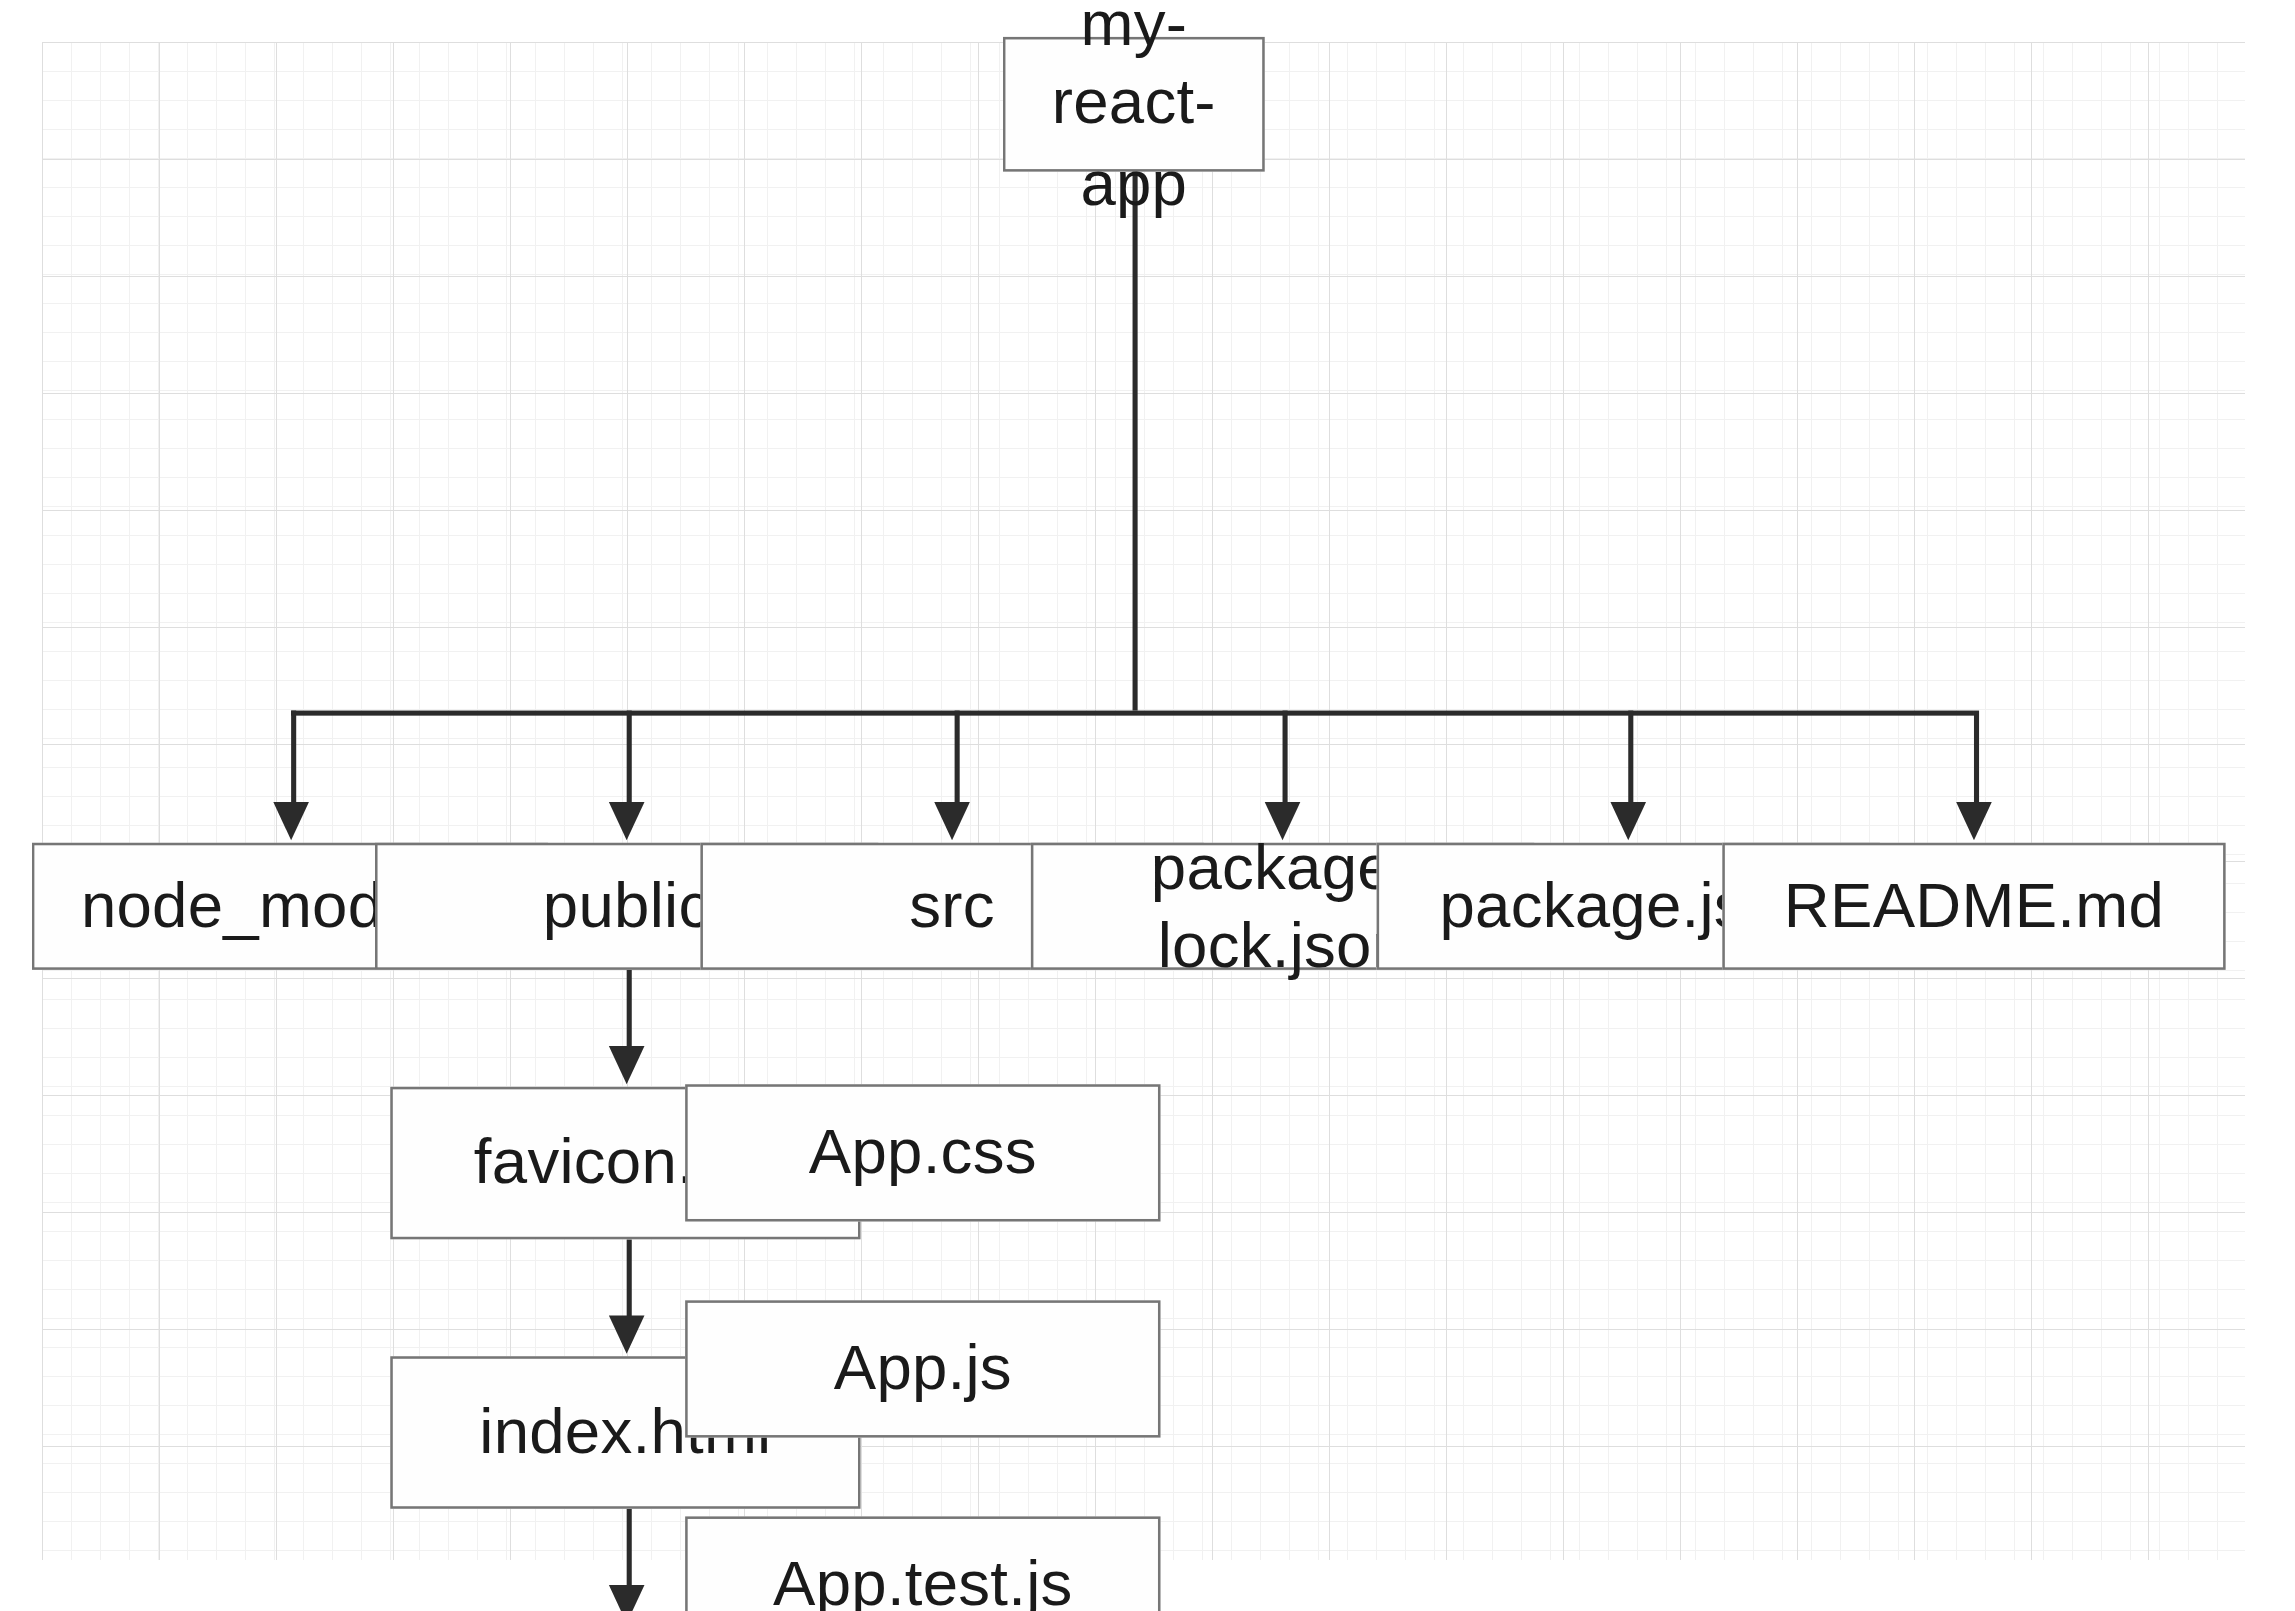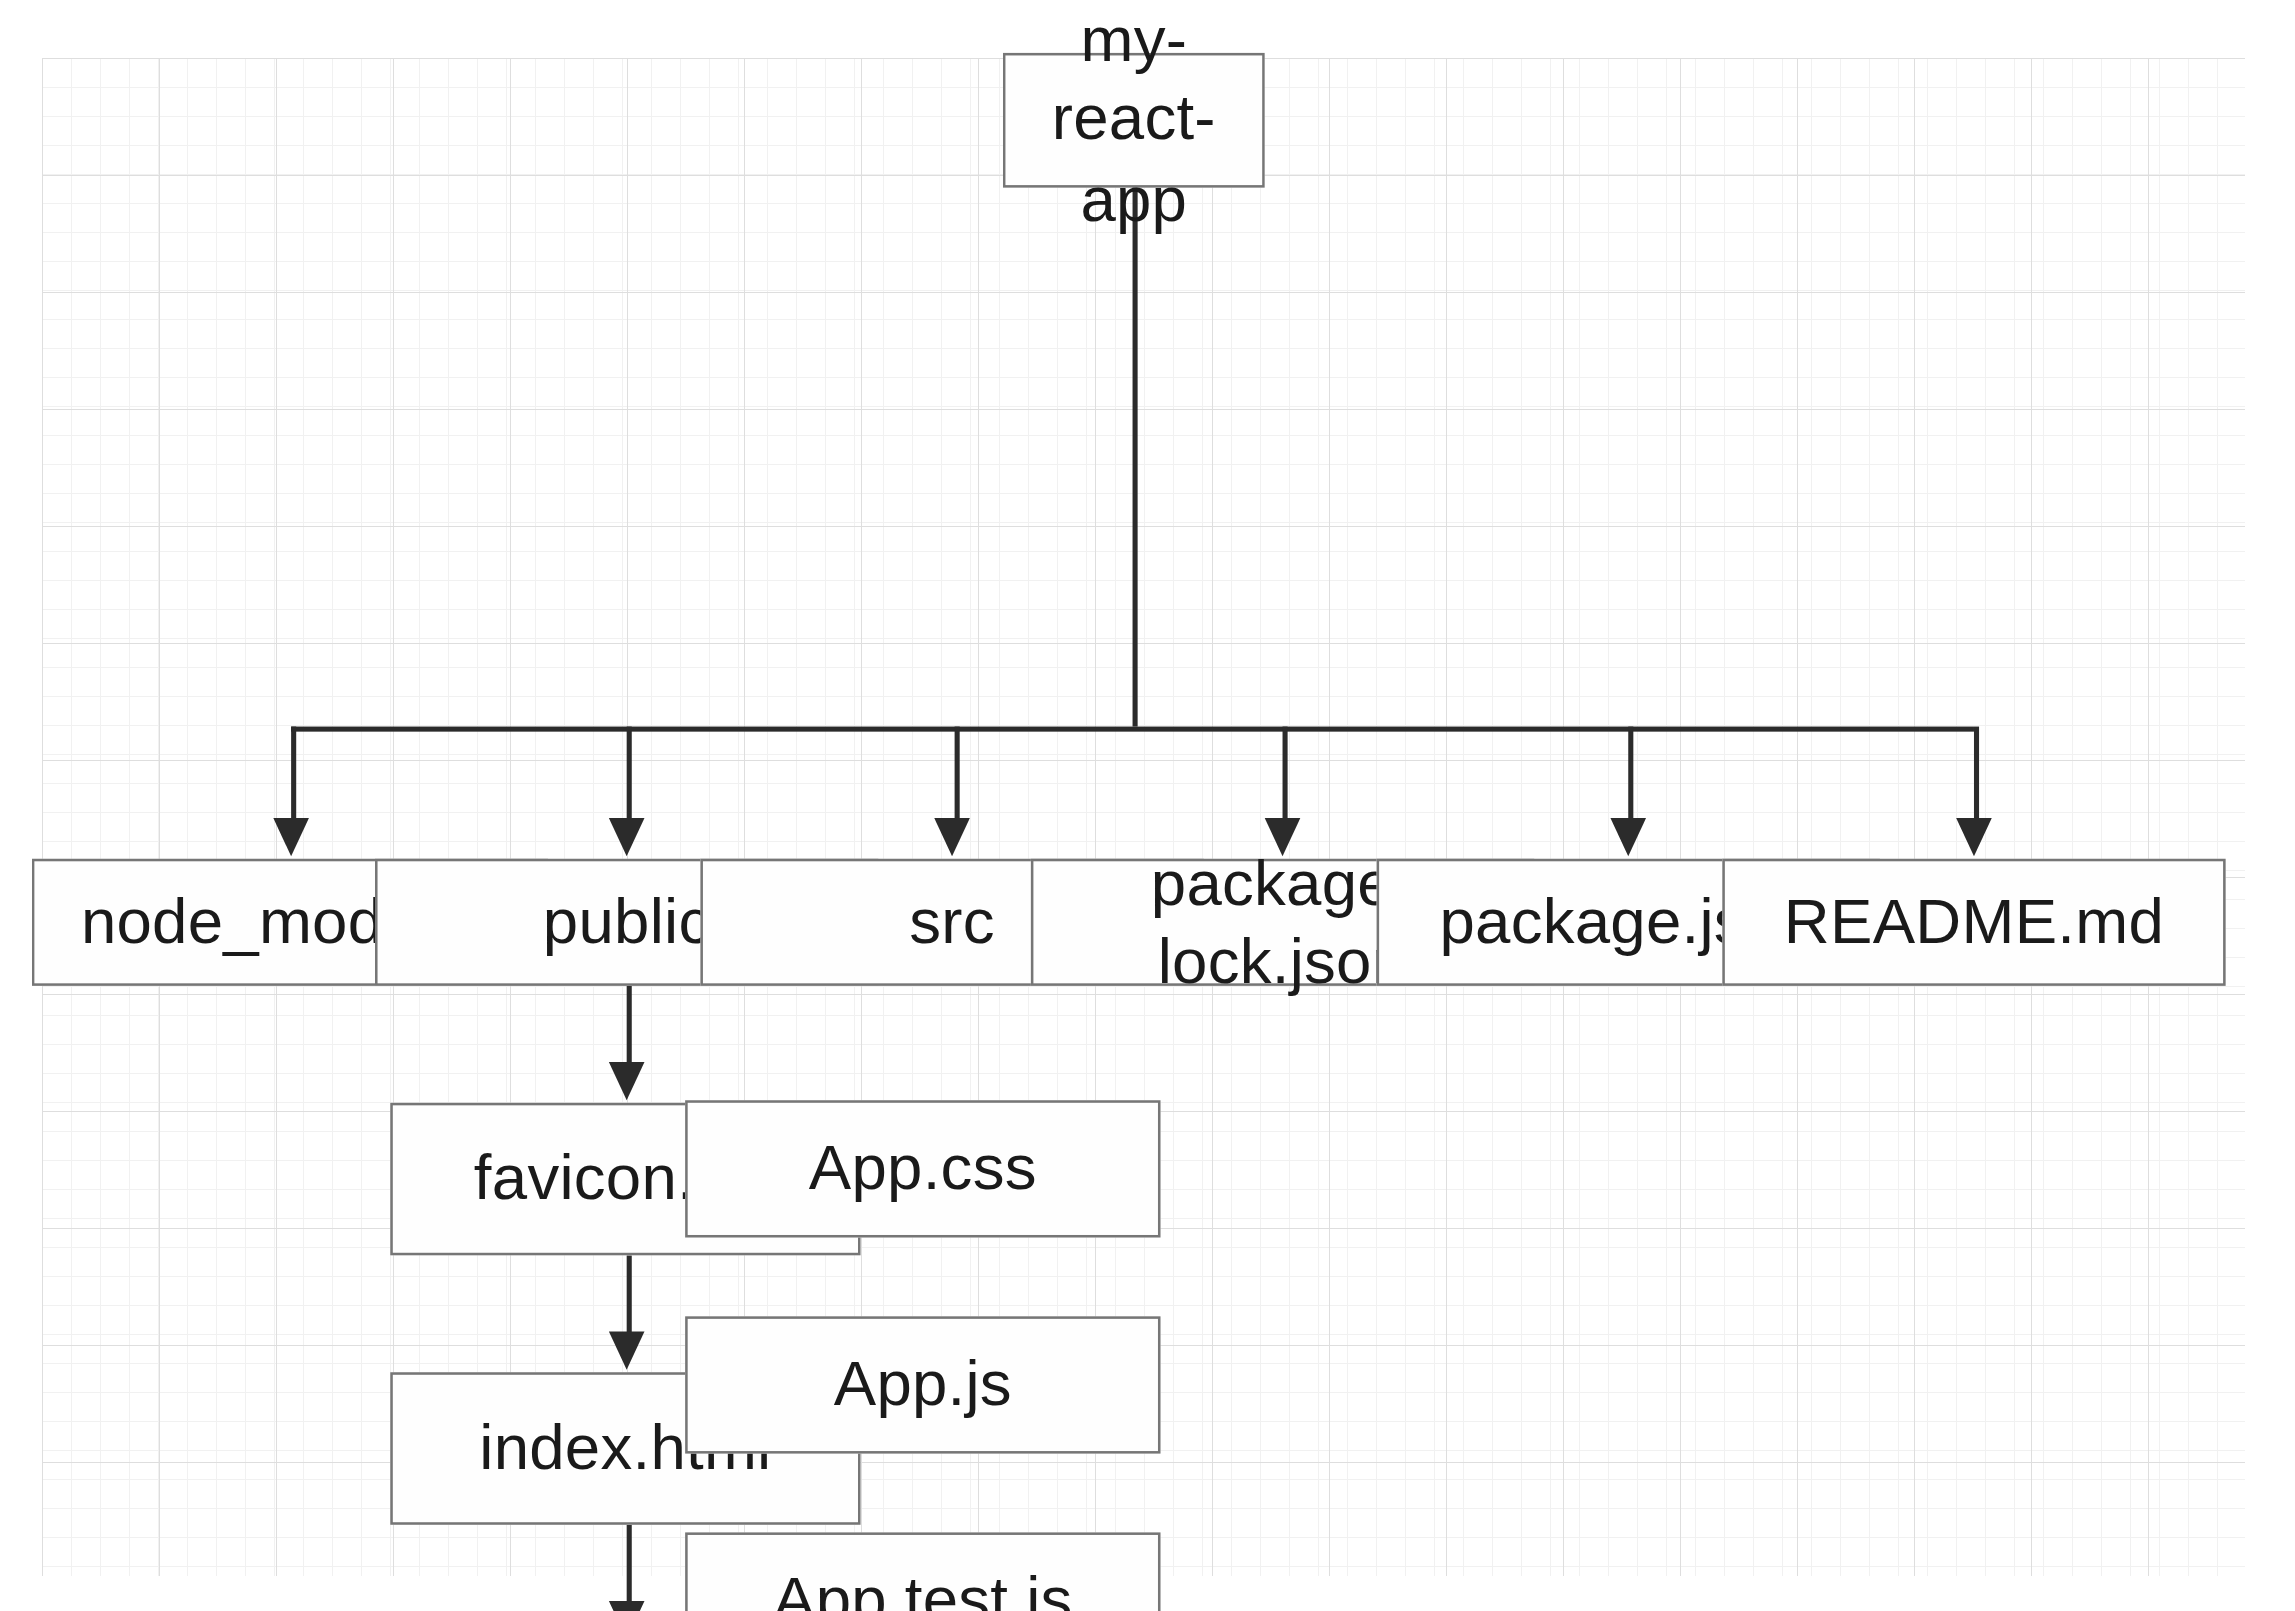--- a/index.html
+++ b/index.html
@@ -4,21 +4,21 @@
 <title>my-react-app structure diagram</title>
 <style>
   html,body{margin:0;padding:0;background:#ffffff;}
   body{
     width:2295px;height:1612px;position:relative;overflow:hidden;
     font-family:"Liberation Sans","DejaVu Sans",sans-serif;
   }
 
   
   #canvas{
-    position:absolute;left:42px;top:58px;width:2203px;height:1518px;
+    position:absolute;left:42px;top:42px;width:2203px;height:1518px;
     background-color:#ffffff;
     background-image:
       linear-gradient(to right,  #dedede 0.6px, transparent 0.6px),
       linear-gradient(to bottom, #dedede 0.6px, transparent 0.6px),
       linear-gradient(to right,  #f1f1f1 0.6px, transparent 0.6px),
       linear-gradient(to bottom, #f1f1f1 0.6px, transparent 0.6px);
     background-size:
       117px 117px,
       117px 117px,
       29px 29px,

